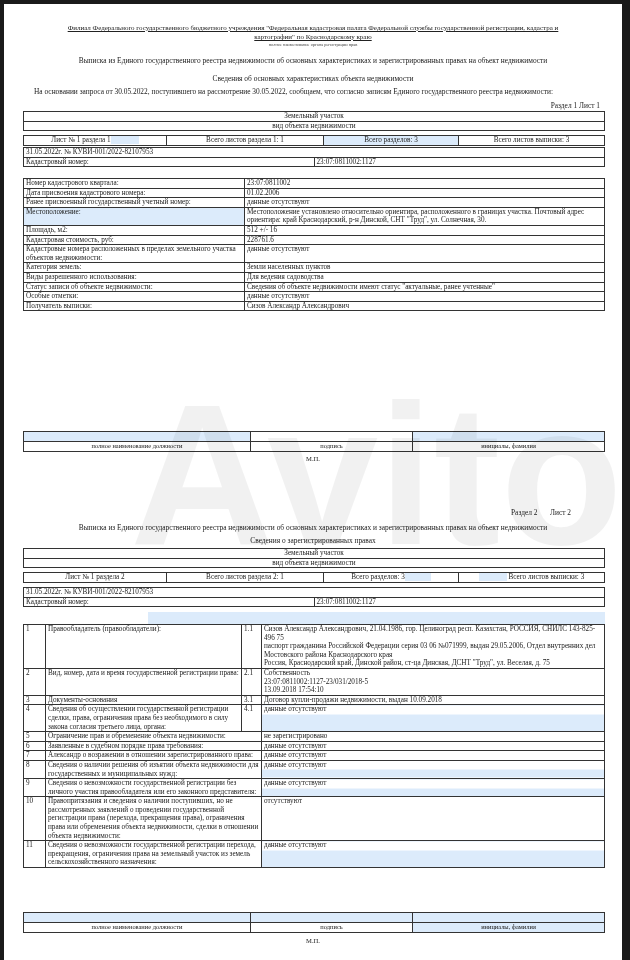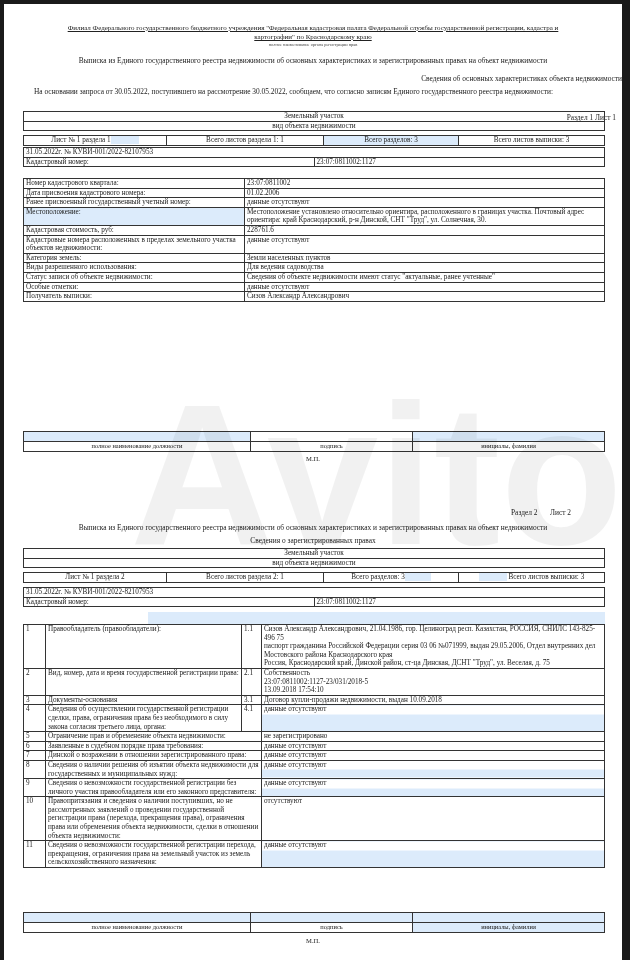--- a/index.html
+++ b/index.html
@@ -27,23 +27,23 @@
   .blueband { position:absolute; background:#dcebfb; }
 </style>
 </head>
 <body>
 
 <div class="page" id="page1">
   <div class="t center u" style="top:20px;font-size:7px;">Филиал Федерального государственного бюджетного учреждения "Федеральная кадастровая палата Федеральной службы государственной регистрации, кадастра и</div>
   <div class="t center u" style="top:29px;font-size:7px;">картографии" по Краснодарскому краю</div>
   <div class="t center tiny" style="top:38px;">полное наименование органа регистрации прав</div>
   <div class="t center" style="top:52px;">Выписка из Единого государственного реестра недвижимости об основных характеристиках и зарегистрированных правах на объект недвижимости</div>
-  <div class="t center" style="top:70px;text-align:right;">Сведения об основных характеристиках объекта недвижимости</div>
+  <div class="t center" style="top:70px;">Сведения об основных характеристиках объекта недвижимости</div>
   <div class="t" style="left:30px;top:83px;">На  основании запроса от 30.05.2022, поступившего на рассмотрение 30.05.2022, сообщаем, что согласно записям Единого государственного реестра недвижимости:</div>
-  <div class="t" style="right:6px;top:97px;margin-top:12px;">Раздел 1 Лист 1</div>
+  <div class="t" style="right:22px;top:97px;">Раздел 1 Лист 1</div>
 
   <table class="grid" style="left:19px;top:107px;width:582px;">
     <tbody>
         <tr>
           <td class="ctr">Земельный участок</td>
         </tr>
     <tr>
           <td class="ctr">вид объекта недвижимости</td>
         </tr>
   </tbody>
@@ -82,20 +82,24 @@
           <td>Дата присвоения кадастрового номера:</td>
           <td>01.02.2006</td>
         </tr>
     <tr>
           <td>Ранее присвоенный государственный учетный номер:</td>
           <td>данные отсутствуют</td>
         </tr>
     <tr>
           <td class="hl" style="height:17px;">Местоположение:</td>
           <td style="white-space:normal;">Местоположение установлено относительно ориентира, расположенного в границах участка. Почтовый адрес ориентира: край Краснодарский, р-н Динской, СНТ "Труд", ул. Солнечная, 30.</td>
+        </tr>
+    <tr>
+          <td>Площадь, м2:</td>
+          <td>512 +/- 16</td>
         </tr>
     <tr>
           <td>Кадастровая стоимость, руб:</td>
           <td>228761.6</td>
         </tr>
     <tr>
           <td style="white-space:normal;height:17px;">Кадастровые номера расположенных в пределах земельного участка объектов недвижимости:</td>
           <td>данные отсутствуют</td>
         </tr>
     <tr>
@@ -221,21 +225,21 @@
       <td colspan="2">Ограничение прав и обременение объекта недвижимости:</td>
       <td>не зарегистрировано</td>
     </tr>
     <tr>
       <td>6</td>
       <td colspan="2">Заявленные в судебном порядке права требования:</td>
       <td>данные отсутствуют</td>
     </tr>
     <tr>
       <td>7</td>
-      <td colspan="2" style="white-space:normal;">Динской о возражении в отношении зарегистрированного права:</td>
+      <td colspan="2" style="white-space:normal;">Александр о возражении в отношении зарегистрированного права:</td>
       <td>данные отсутствуют</td>
     </tr>
     <tr>
       <td>8</td>
       <td colspan="2" style="white-space:normal;">Сведения о наличии решения об изъятии объекта недвижимости для государственных и муниципальных нужд:</td>
       <td style="background:linear-gradient(#fff 0 9px,#dcebfb 9px);">данные отсутствуют</td>
     </tr>
     <tr>
       <td>9</td>
       <td colspan="2" style="white-space:normal;">Сведения о невозможности государственной регистрации без личного участия правообладателя или его законного представителя:</td>

